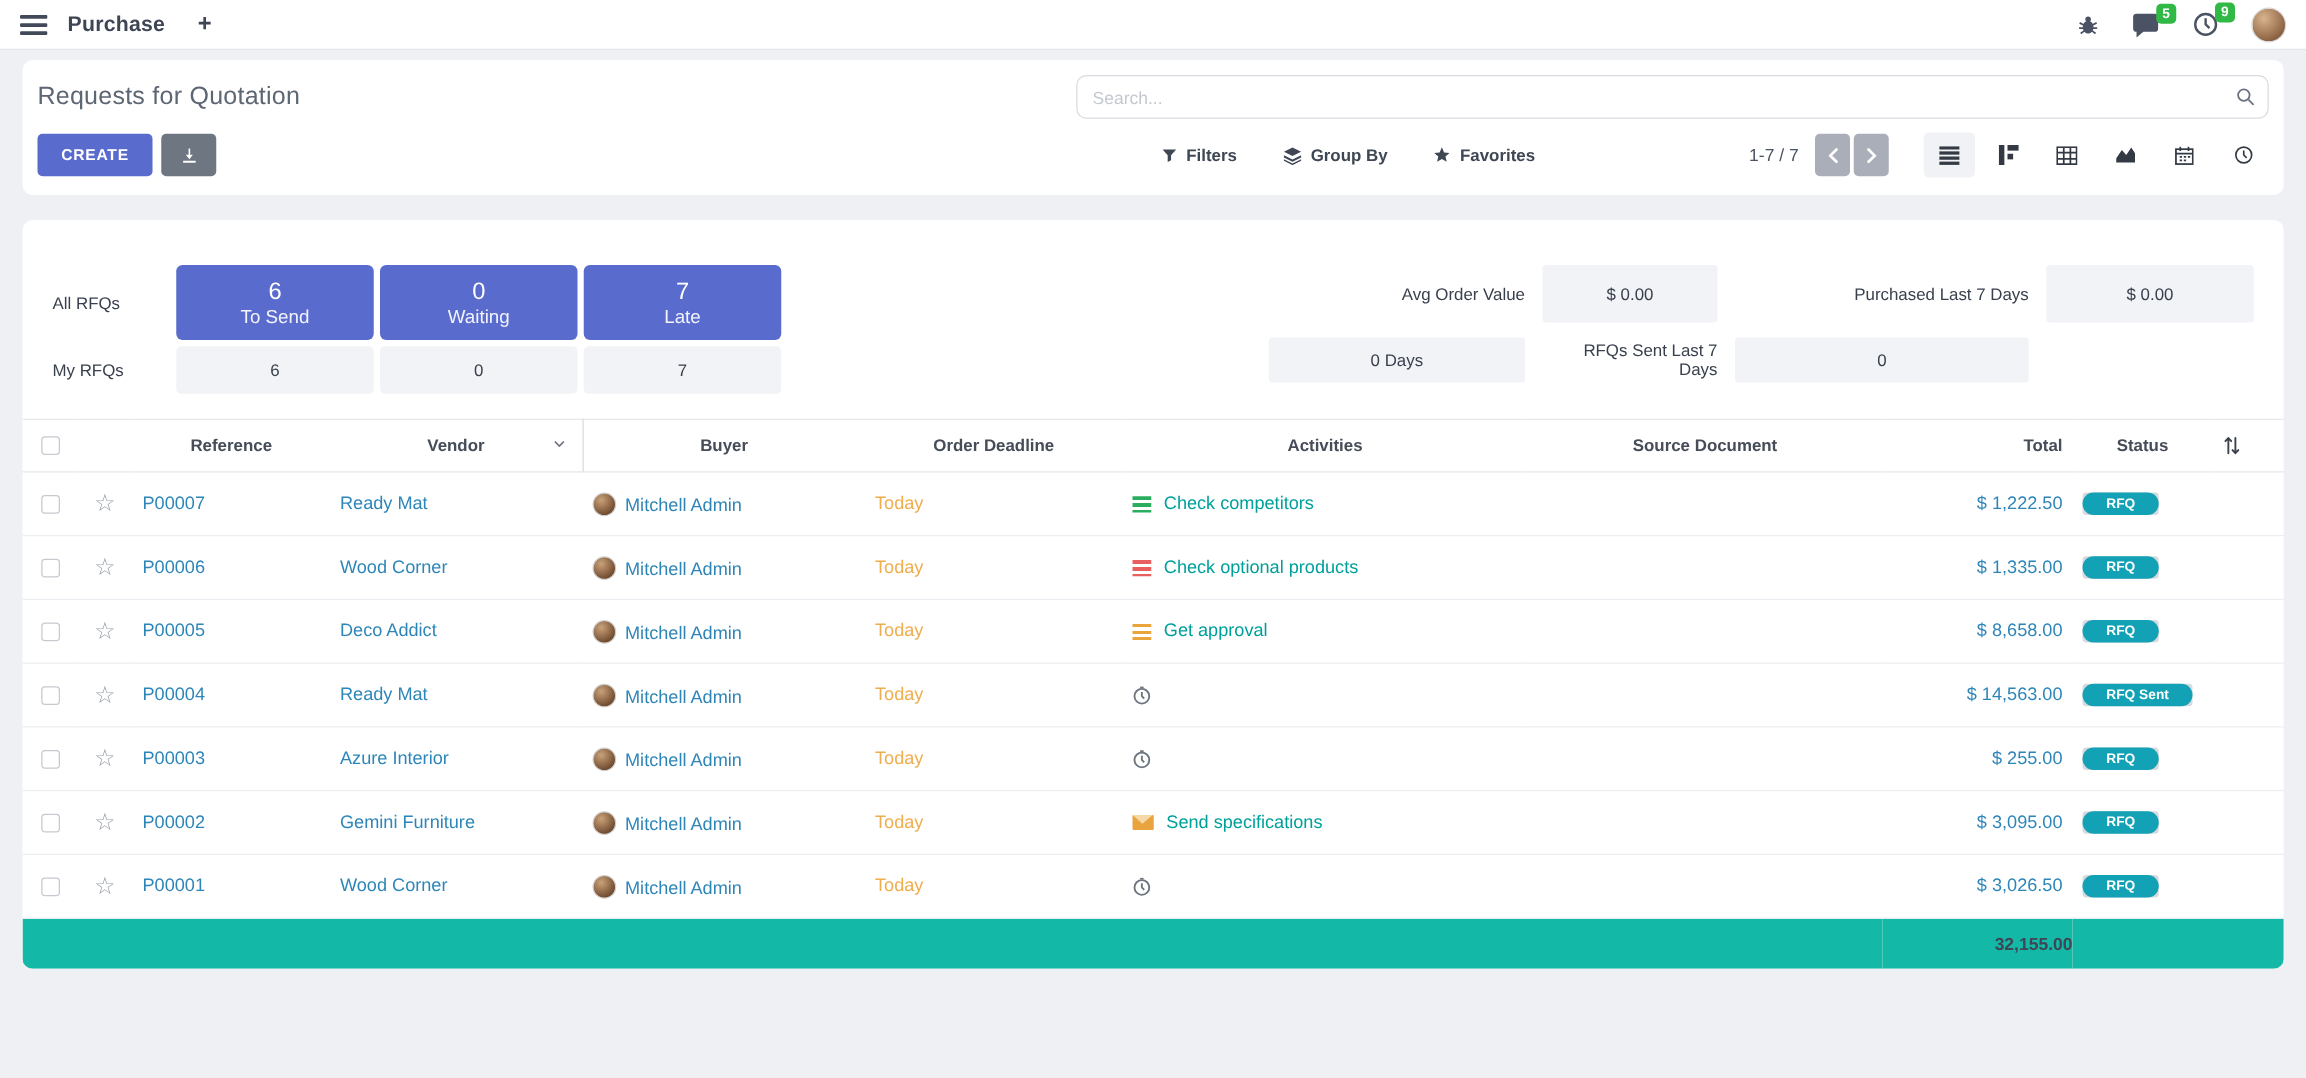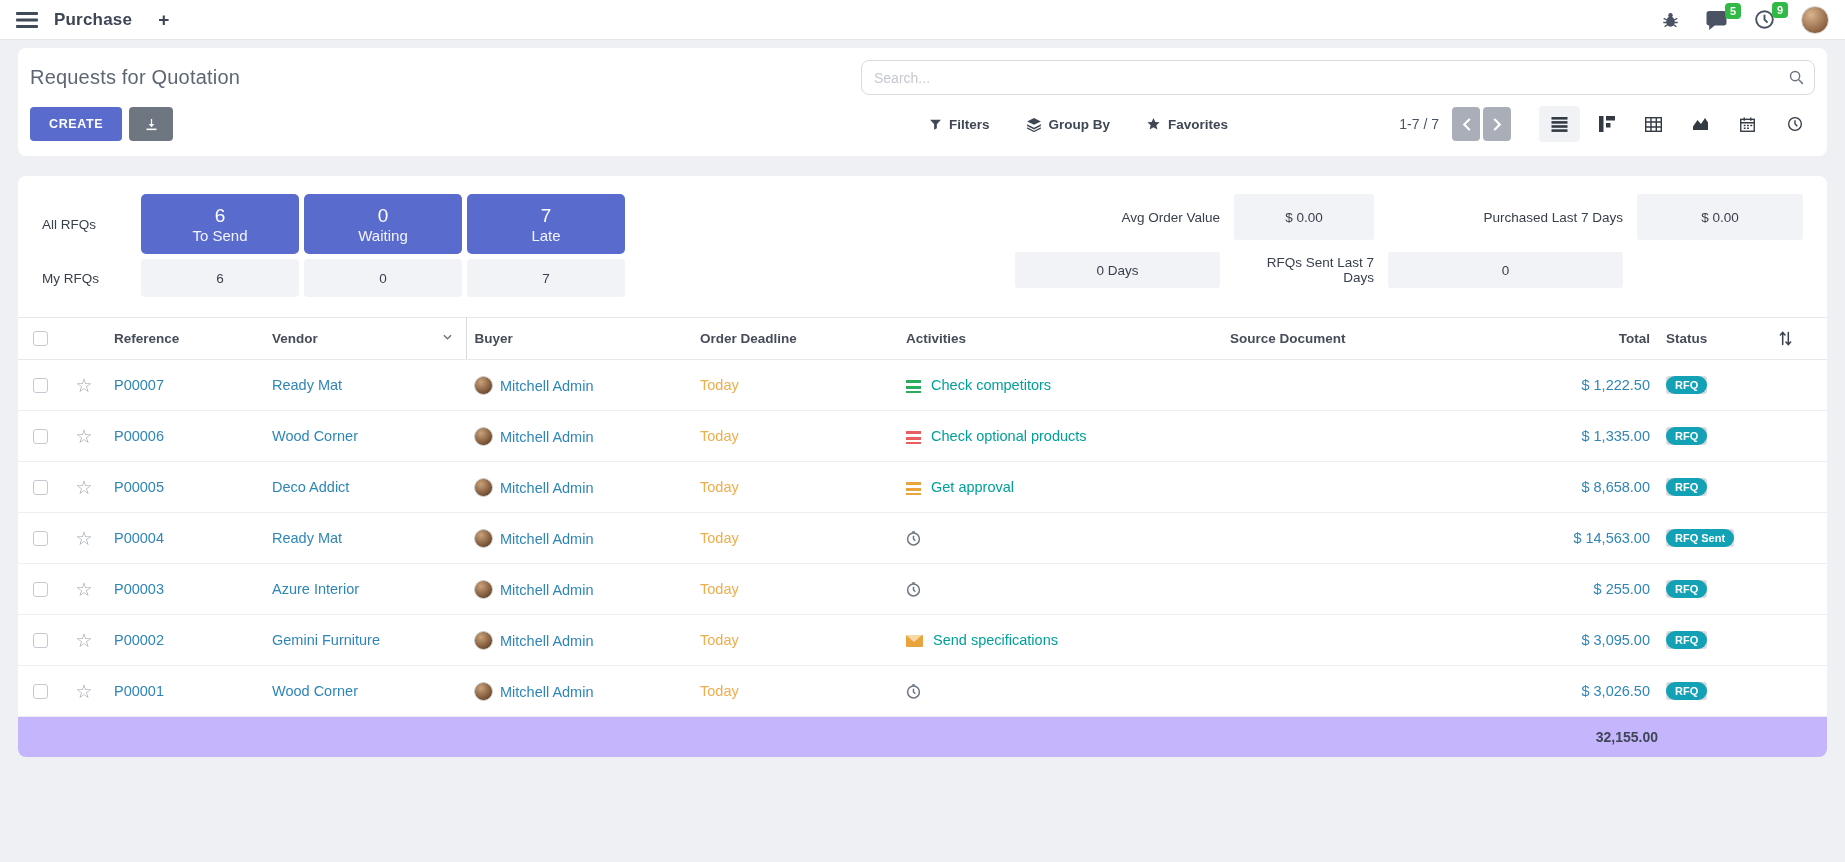--- a/index.html
+++ b/index.html
@@ -51,39 +51,39 @@
   .pager-text{font-size:14px;color:#4a5361;margin-right:13px;}
   .pager-btn{width:28px;height:34px;background:#a9aeb9;border:none;border-radius:4px;color:#fff;
     display:flex;align-items:center;justify-content:center;cursor:pointer;}
   .pager-btn + .pager-btn{margin-left:3px;}
   .views{display:flex;align-items:center;margin-left:28px;gap:6px;}
   .view-btn{width:41px;height:36px;display:flex;align-items:center;justify-content:center;border-radius:4px;
     color:#343a44;cursor:pointer;background:transparent;border:none;}
   .view-btn.active{background:#f0f2f5;}
 
   
-  .dash{display:flex;align-items:flex-start;padding:18px 24px 20px;}
+  .dash{display:flex;align-items:flex-start;padding:36px 24px 20px;}
   .dash-left{display:grid;grid-template-columns:94px 158px 158px 158px;grid-template-rows:60px 38px;gap:5px;}
   .dash-rowlabel{display:flex;align-items:center;font-size:13.5px;color:#39404d;}
   .kpi-btn{background:var(--accent);border:none;border-radius:5px;color:#fff;display:flex;flex-direction:column;
     align-items:center;justify-content:center;cursor:pointer;font-family:inherit;}
   .kpi-btn .num{font-size:19px;line-height:1.25;}
   .kpi-btn .lbl{font-size:15px;opacity:.92;}
   .kpi-box{background:var(--box);border-radius:4px;display:flex;align-items:center;justify-content:center;
     font-size:13.5px;color:#39404d;cursor:pointer;border:none;font-family:inherit;}
   .dash-right{margin-left:auto;display:grid;grid-template-columns:205px 140px 235px 166px;
     grid-template-rows:46px 36px;column-gap:14px;row-gap:12px;align-items:stretch;}
   .kpi-label{display:flex;align-items:center;justify-content:flex-end;font-size:13.5px;color:#39404d;text-align:right;}
   .kpi-value{background:var(--box);border-radius:3px;display:flex;align-items:center;justify-content:center;
     font-size:13.5px;color:#39404d;}
 
   
   table{width:100%;border-collapse:collapse;table-layout:fixed;}
   thead th{height:42px;border-top:1px solid #e6e8ec;border-bottom:1px solid #e6e8ec;font-size:13.5px;font-weight:600;
-    color:#464d59;text-align:left;padding:0 8px;position:relative;}
+    color:#464d59;text-align:center;padding:0 8px;position:relative;}
   th.th-vendor{border-right:1px solid #d7dadf;}
   .th-caret{position:absolute;right:14px;top:16px;color:#6a7280;}
   tbody td{height:51px;border-bottom:1px solid #eceef1;font-size:14.5px;padding:0 8px;vertical-align:middle;}
   .cell-check,.cell-star,.th-check{text-align:center;}
   .cb{appearance:none;width:15px;height:15px;border:1px solid #c5c9d0;border-radius:3px;background:#fff;cursor:pointer;vertical-align:middle;}
   .star{font-size:19px;color:#9aa0a8;cursor:pointer;}
   .lnk{color:var(--link);}
   .avatar-sm{display:inline-block;width:19px;height:19px;border-radius:50%;margin-right:7px;vertical-align:-4px;
     background:radial-gradient(circle at 35% 30%,#caa27a,#6f4a2e 75%);border:1px solid #cfcfcf;}
   .deadline{color:var(--warn);}
@@ -94,23 +94,23 @@
   tr.act-tasks-orange .ico-tasks{display:inline-block;background:repeating-linear-gradient(#eaa43c 0 3px,transparent 3px 5.5px);}
   tr.act-clock .ico-clock{display:inline-block;}
   tr.act-envelope .ico-envelope{display:inline-block;width:17px;height:12px;background:#e9a43f;border-radius:1px;
     position:relative;overflow:hidden;}
   tr.act-envelope .ico-envelope::before{content:"";position:absolute;left:0;top:0;
     border-left:8.5px solid transparent;border-right:8.5px solid transparent;border-top:7px solid #f6d9a6;}
   .act-label{color:var(--activity);}
   .cell-total,.th-total{text-align:right;}
   .total{color:var(--link);}
   .badge-wrap{display:inline-block;background:#d8dade;border-radius:3px;}
-  .badge{display:block;background:var(--status);color:#fff;font-size:11px;font-weight:700;padding:3px 9px;
+  .badge{display:block;background:var(--status);color:#fff;font-size:11px;font-weight:700;padding:3px 19px;
     border-radius:11px;white-space:nowrap;}
-  tfoot td{height:40px;background:#c4b5fd;font-size:14px;}
+  tfoot td{height:40px;background:#14b8a6;font-size:14px;}
   .grand-total{font-weight:700;color:#3f4656;}
   .th-gear{color:#3a414c;}
 </style>
 </head>
 <body>
 
 <div class="navbar">
   <div class="nav-left">
     <span class="burger">
       <svg width="22" height="16" viewBox="0 0 22 16" fill="currentColor">

